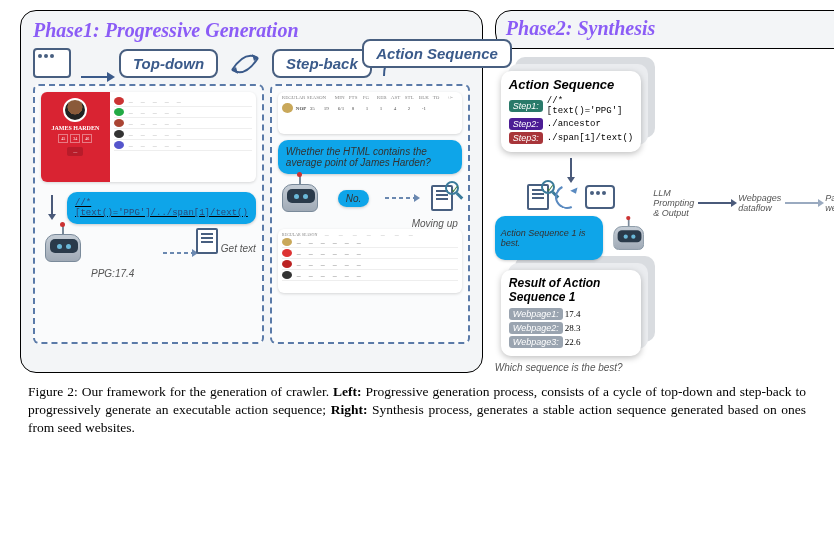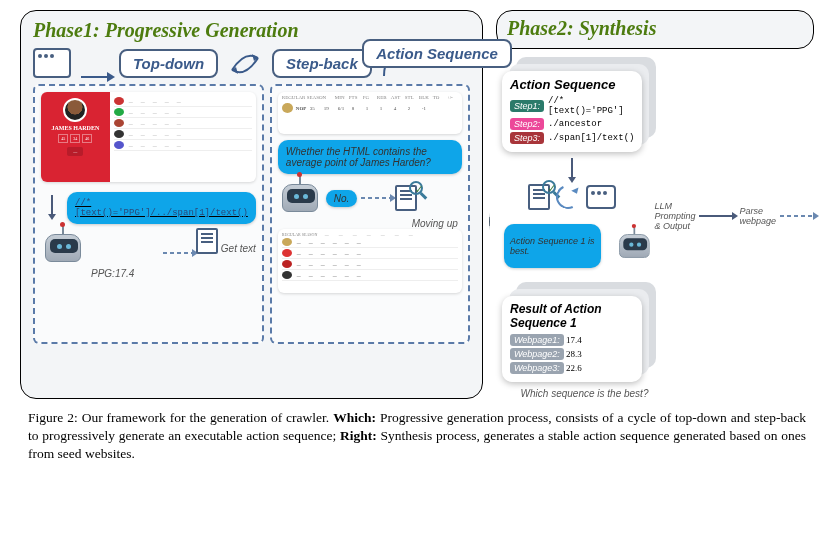--- a/index.html
+++ b/index.html
@@ -2,21 +2,21 @@
 <html><head>
 <meta charset="utf-8">
 <style>
 * { box-sizing: border-box; margin: 0; padding: 0; }
 body { font-family: Georgia, 'Times New Roman', serif; background: #fff; width: 834px; }
 .wrap { width: 834px; padding: 10px 20px; }
 .figure { display: flex; gap: 6px; }
 .phase1 { flex: 1.55; border: 1px solid #000; border-radius: 16px; background: #f3f5f7; padding: 8px 12px 10px; position: relative; }
 .phase2 { flex: 1; }
 .phase2-hdr { border: 1px solid #000; border-radius: 16px; background: #f3f5f7; padding: 6px 10px 8px; margin-bottom: 4px; }
-.title { font-style: italic; font-weight: bold; font-size: 20px; color: #4d7c0f; }
+.title { font-style: italic; font-weight: bold; font-size: 20px; color: #8b5cf6; }
 .flowrow { display: flex; align-items: flex-end; gap: 10px; margin-top: 6px; }
 .winicon { width: 38px; height: 30px; border: 2px solid #485f80; border-radius: 4px; background: #fff; position: relative; }
 .winicon::before { content: ""; position: absolute; top: 4px; left: 3px; width: 4px; height: 4px; border-radius: 50%; background: #485f80; box-shadow: 6px 0 #485f80, 12px 0 #485f80; }
 .pill { border: 2px solid #485f80; border-radius: 8px; background: #fff; padding: 4px 12px; font-style: italic; font-weight: bold; color: #3a5a8a; font-size: 15px; font-family: Arial, sans-serif; }
 .arrow-r { width: 28px; height: 2px; background: #3a5a8a; position: relative; }
 .arrow-r::after { content: ""; position: absolute; right: -6px; top: -4px; border-left: 8px solid #3a5a8a; border-top: 5px solid transparent; border-bottom: 5px solid transparent; }
 .big-arrow { width: 30px; height: 18px; background: #4a5a6a; clip-path: polygon(0 25%, 60% 25%, 60% 0, 100% 50%, 60% 100%, 60% 75%, 0 75%); align-self: center; }
 .panels { display: flex; gap: 6px; margin-top: 6px; }
 .panel { flex: 1; border: 2px dashed #5a7aa8; border-radius: 6px; padding: 6px; background: #fafbfc; position: relative; min-height: 260px; }
 .mock { background: #fff; border-radius: 6px; box-shadow: 0 1px 3px rgba(0,0,0,.15); position: relative; overflow: hidden; }
@@ -32,41 +32,41 @@
 .trow span { width: 10px; text-align: center; }
 .logo { width: 8px; height: 8px; border-radius: 50%; background: #c33; display: inline-block; }
 .bubble { background: #0ea5e9; border-radius: 10px; padding: 6px 8px; font-size: 10px; font-style: italic; color: #333; box-shadow: 0 1px 3px rgba(0,0,0,.2); margin-top: 6px; font-family: Arial, sans-serif; position: relative; }
 .bubble.code { font-family: 'Courier New', monospace; font-style: normal; font-size: 9px; color: #2a4a7a; }
 .robot { width: 44px; height: 40px; position: relative; }
 .robot-body { width: 36px; height: 28px; background: linear-gradient(#c5cdd6, #a0aab6); border-radius: 10px 10px 6px 6px; position: absolute; left: 4px; top: 6px; border: 1px solid #7a8a9a; }
 .robot-face { width: 28px; height: 14px; background: #2a3a4a; border-radius: 5px; position: absolute; left: 4px; top: 4px; display: flex; gap: 4px; justify-content: center; align-items: center; }
 .robot-eye { width: 5px; height: 5px; background: #6ab8d8; border-radius: 50%; }
 .robot-ant { width: 2px; height: 8px; background: #7a8a9a; position: absolute; left: 21px; top: -2px; }
 .robot-ant::after { content: ""; width: 5px; height: 5px; background: #c33; border-radius: 50%; position: absolute; top: -4px; left: -2px; }
-.botrow { display: flex; align-items: flex-start; gap: 4px; margin-top: 4px; }
+.botrow { display: flex; align-items: flex-start; gap: 16px; margin-top: 4px; }
 .small-arrow-d { width: 2px; height: 20px; background: #4a5a7a; margin: 2px auto; position: relative; }
 .small-arrow-d::after { content: ""; position: absolute; bottom: -5px; left: -3px; border-top: 6px solid #4a5a7a; border-left: 4px solid transparent; border-right: 4px solid transparent; }
 .docicon { width: 22px; height: 26px; border: 2px solid #485f80; background: #fff; border-radius: 2px; position: relative; }
 .docicon::before { content: ""; position: absolute; top: 3px; left: 3px; right: 3px; height: 2px; background: #485f80; box-shadow: 0 4px #485f80, 0 8px #485f80; }
 .mag { width: 14px; height: 14px; border: 2.5px solid #3a7a9a; border-radius: 50%; position: relative; }
 .mag::after { content: ""; width: 2.5px; height: 8px; background: #3a7a9a; position: absolute; bottom: -7px; right: -3px; transform: rotate(-45deg); }
 .check { color: #3a7a3a; font-size: 11px; position: absolute; top: 0; left: 3px; }
 .mock.m2 { height: 42px; padding: 3px 4px; }
 .m2hdr { font-size: 5px; color: #888; display: flex; gap: 3px; }
 .m2hdr span { width: 11px; }
 .m2row { display: flex; gap: 3px; font-size: 5px; align-items: center; margin-top: 3px; }
 .m2row span { width: 11px; color: #555; }
 .nop { width: 10px; height: 10px; border-radius: 50%; background: #c9a85a; }
 .mock.m3 { height: 64px; padding: 3px 4px; font-size: 4px; }
 .card { background: #fff; border-radius: 10px; box-shadow: 0 2px 6px rgba(0,0,0,.25), 7px -7px 0 #eaecef, 14px -14px 0 #d9dce0; padding: 6px 8px; margin: 18px 6px 6px 6px; }
 .card-title { font-style: italic; font-weight: bold; font-size: 13px; font-family: Arial, sans-serif; margin-bottom: 4px; }
 .step { display: flex; align-items: center; gap: 4px; font-size: 9px; font-family: 'Courier New', monospace; margin-bottom: 2px; }
 .step-l { color: #fff; padding: 1px 4px; border-radius: 3px; font-family: Arial, sans-serif; font-style: italic; font-size: 9px; }
 .s1 { background: #2a7a6a; }
-.s2 { background: #ec4899; }
+.s2 { background: #4c1d95; }
 .s3 { background: #a8353a; }
 .phase2-body { display: flex; gap: 6px; }
 .p2col { flex: 1.3; }
 .legend { flex: 0.9; display: flex; flex-direction: row; gap: 6px; font-size: 9px; font-style: italic; color: #555; font-family: Arial, sans-serif; justify-content: flex-end; padding-bottom: 20px; }
 .leg-item { display: flex; align-items: center; gap: 4px; }
 .leg-line { width: 34px; height: 2px; position: relative; }
 .leg-line.solid-d { background: #4a5a7a; }
 .leg-line.solid-l { background: #9aaac0; }
 .leg-line.dash { background: repeating-linear-gradient(90deg, #6a88b0 0 4px, transparent 4px 7px); }
 .leg-line::after { content: ""; position: absolute; right: -5px; top: -3px; border-left: 6px solid currentColor; border-top: 4px solid transparent; border-bottom: 4px solid transparent; }
@@ -333,61 +333,65 @@
             <div class="docicon"></div>
             <div class="mag" style="position:absolute; top:-4px; right:-6px;">
                   <span class="check">✓</span>
                 </div>
           </div>
           <div class="circ-arr"></div>
           <div class="winicon" style="width:30px;height:24px;"></div>
         </div>
 
         <div style="display:flex; align-items:center; gap:4px; justify-content:center;">
-          <div class="bubble" style="margin:8px; font-size:9px; padding:12px 6px;">Action Sequence 1 is best.</div>
+          <div class="bubble" style="margin:0; font-size:9px; padding:12px 6px;">Action Sequence 1 is best.</div>
           <div class="robot" style="transform:scale(0.85);">
                 <div class="robot-ant"></div>
                 <div class="robot-body">
                   <div class="robot-face">
                     <div class="robot-eye"></div>
                     <div class="robot-eye"></div>
                   </div>
                 </div>
               </div>
         </div>
 
-        <div class="card" style="margin-top:20px;">
+        <div class="card" style="margin-top:10px;">
           <div class="card-title" style="font-size:12px;">Result of Action Sequence 1</div>
           <div class="res-row">
                 <span class="res-l">Webpage1:</span>
                 <span>17.4</span>
               </div>
           <div class="res-row">
                 <span class="res-l">Webpage2:</span>
                 <span>28.3</span>
               </div>
           <div class="res-row">
                 <span class="res-l">Webpage3:</span>
                 <span>22.6</span>
               </div>
         </div>
-        <div class="lbltxt" style="text-align:right; margin-top:1px; font-size:10px;">Which sequence is the best?</div>
+        <div class="lbltxt" style="text-align:left; margin-top:1px; font-size:10px;">Which sequence is the best?</div>
       </div>
 
       <div class="legend">
         <div class="leg-item">
               <span style="flex:1;">LLM Prompting &amp; Output</span>
               <div class="leg-line solid-d"></div>
             </div>
         <div class="leg-item">
+              <span style="flex:1;">Webpages dataflow</span>
+              <div class="leg-line solid-l"></div>
+            </div>
+        <div class="leg-item">
               <span style="flex:1;">Parse webpage</span>
               <div class="leg-line dash"></div>
             </div>
       </div>
     </div>
   </div>
 </div>
 
 <div class="caption">
-  <span>Figure 2: Our framework for the generation of crawler. </span><b>Which:</b><span> Progressive generation process, consists of a cycle of top-down and step-back to progressively generate an executable action sequence; </span><b>Right:</b><span> Synthesis process, generates a stable action sequence generated based on ones from seed websites.</span>
+  <span>Figure 2: Our framework for the generation of crawler. </span><b>Left:</b><span> Progressive generation process, consists of a cycle of top-down and step-back to progressively generate an executable action sequence; </span><b>Right:</b><span> Synthesis process, generates a stable action sequence generated based on ones from seed websites.</span>
 </div>
 
 </div>
 
 </body></html>

